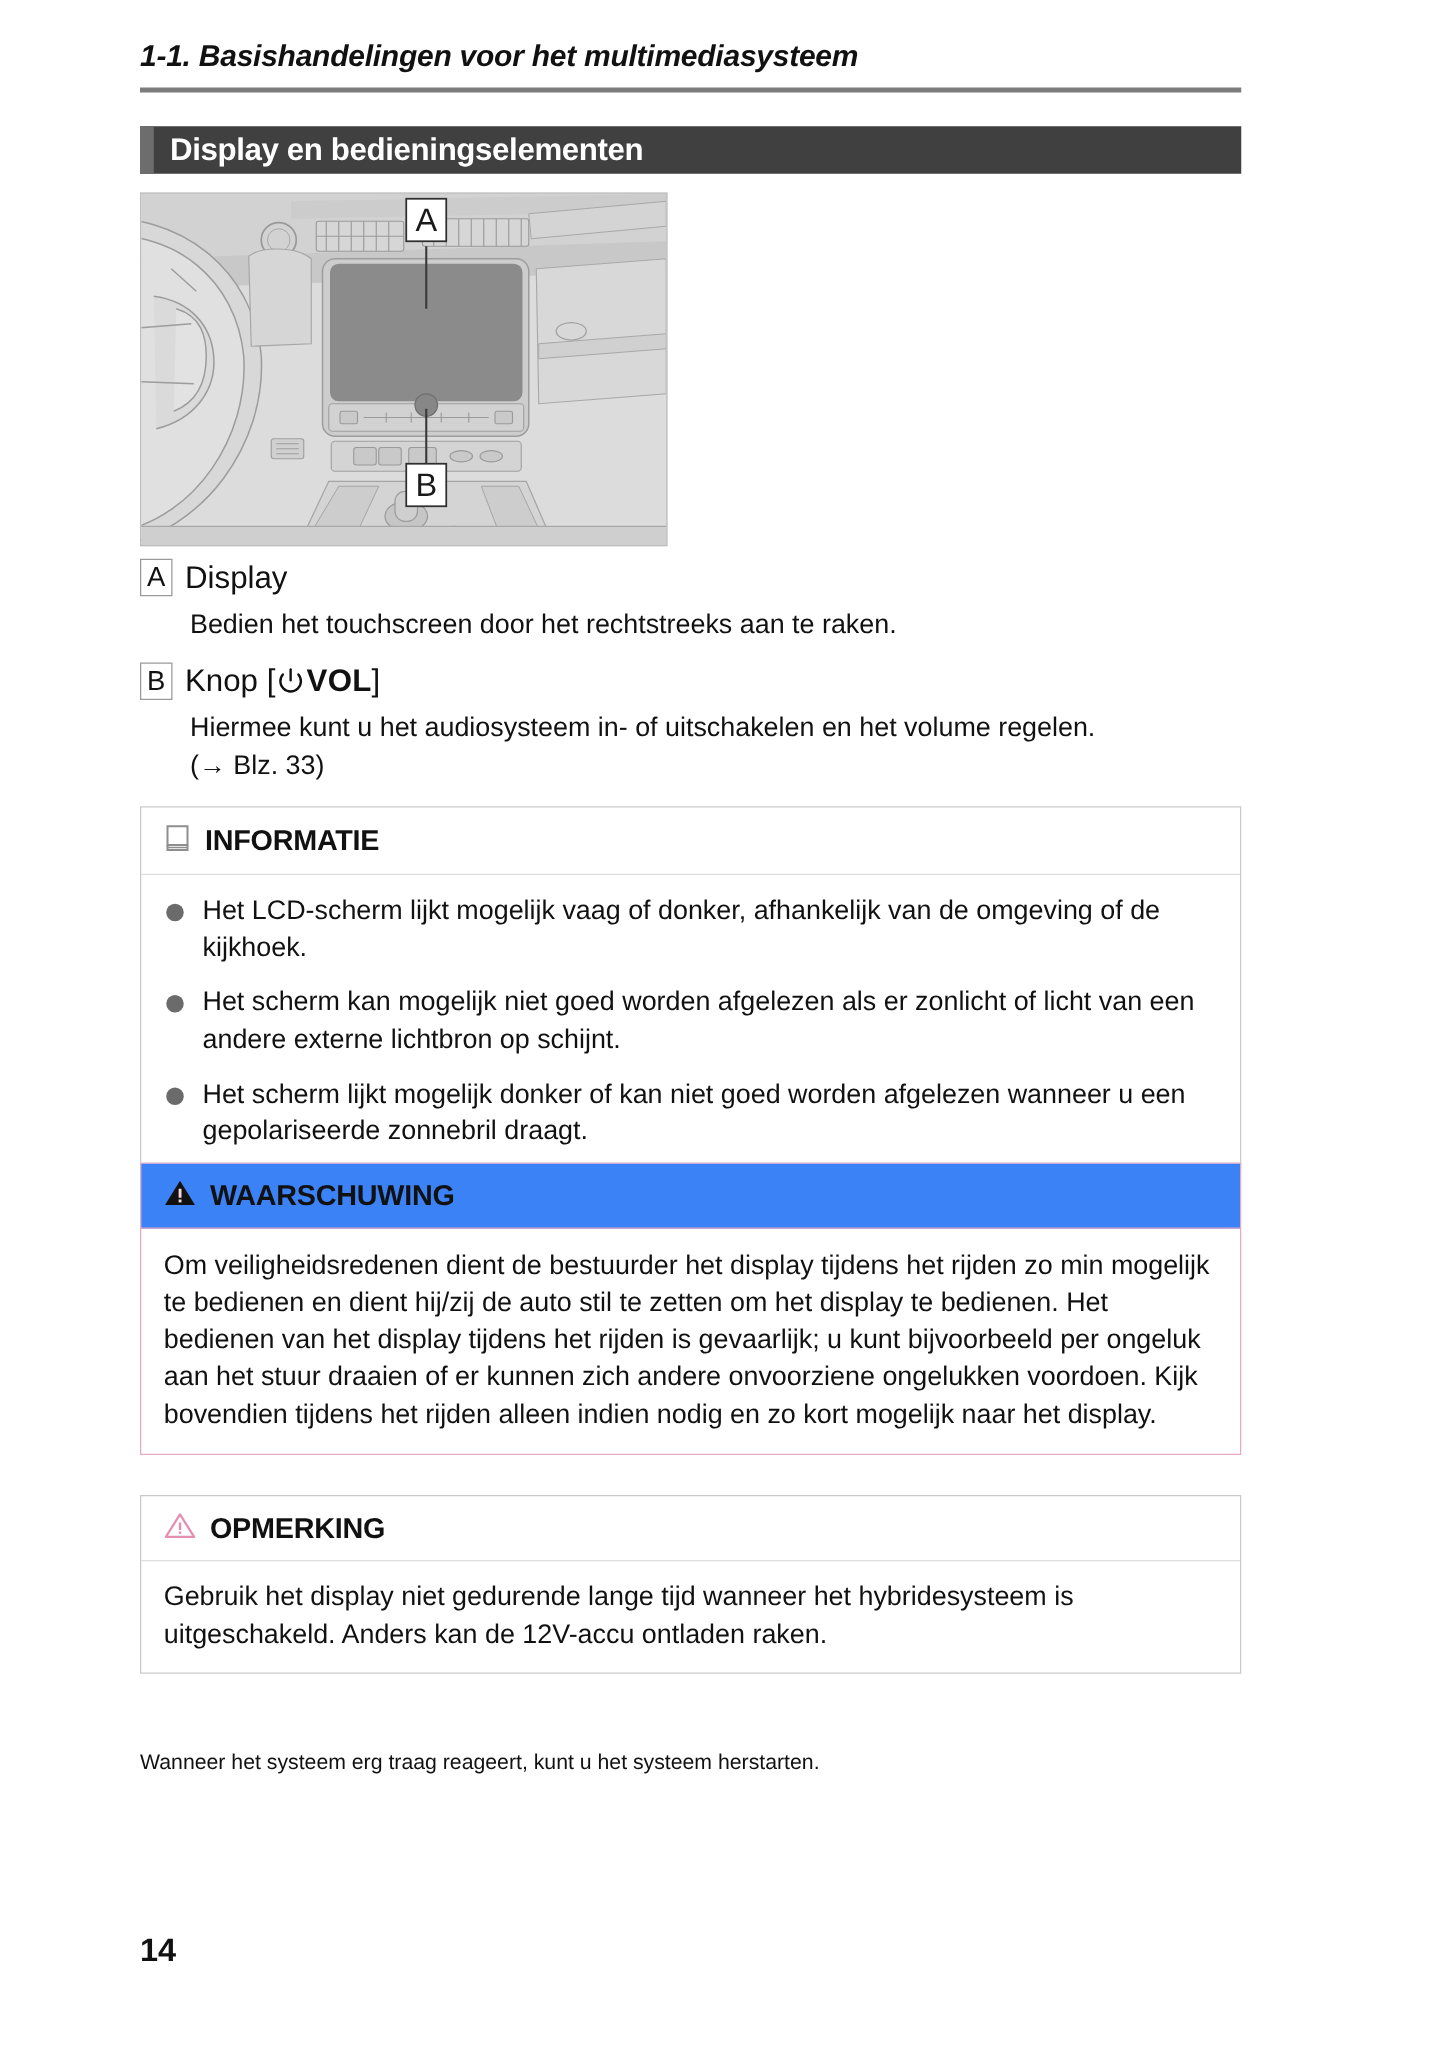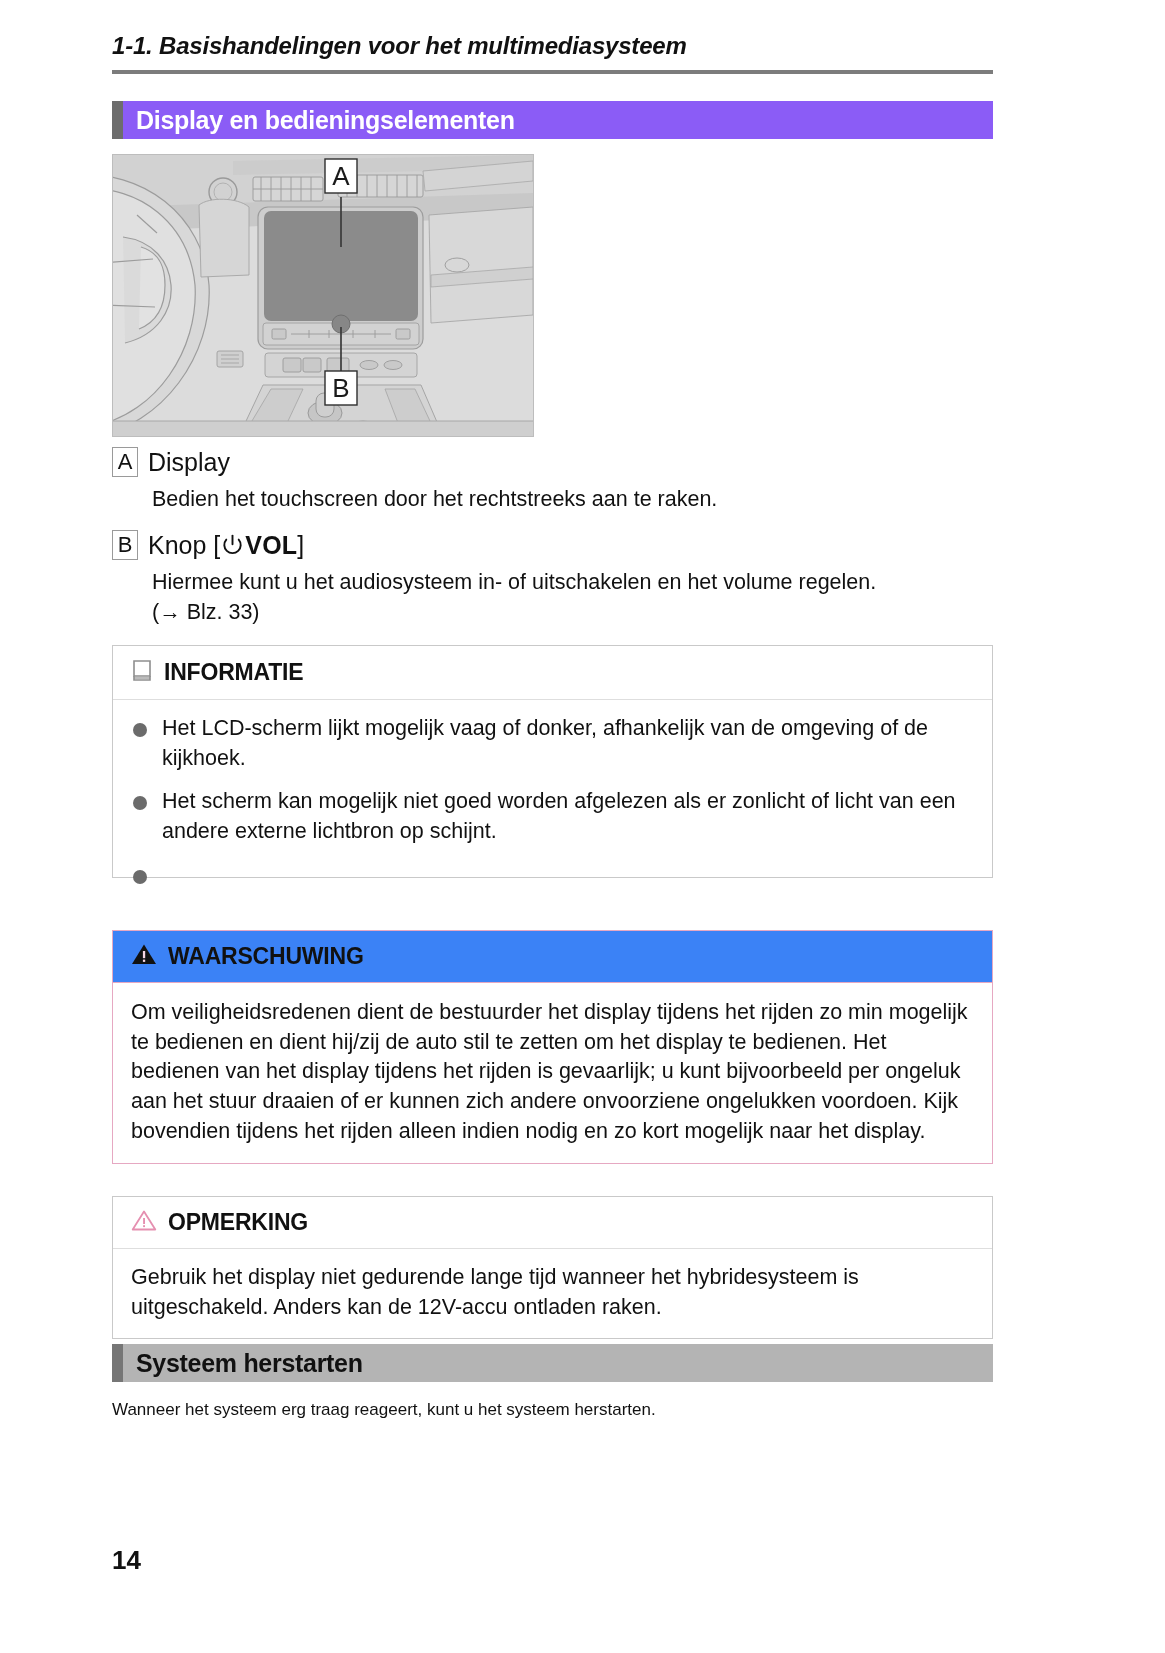--- a/index.html
+++ b/index.html
@@ -44,21 +44,21 @@
     height: 4px;
     background: #7c7c7c;
   }
 
   
   .section-bar {
     position: absolute;
     left: 112px;
     width: 881px;
     height: 38px;
-    background: #8b5cf6;
+    background: #404040;
     display: flex;
     align-items: center;
   }
   .section-bar .accent {
     width: 11px;
     height: 38px;
     background: #6d6d6d;
     flex: 0 0 auto;
   }
   .section-bar .bar-title {
@@ -411,20 +411,21 @@
         <li>
           <span class="bullet-dot"></span>
           <span>Het LCD-scherm lijkt mogelijk vaag of donker, afhankelijk van de omgeving of de kijkhoek.</span>
         </li>
         <li>
           <span class="bullet-dot"></span>
           <span>Het scherm kan mogelijk niet goed worden afgelezen als er zonlicht of licht van een andere externe lichtbron op schijnt.</span>
         </li>
         <li>
           <span class="bullet-dot"></span>
+          <span>Het scherm lijkt mogelijk donker of kan niet goed worden afgelezen wanneer u een gepolariseerde zonnebril draagt.</span>
         </li>
       </ul>
     </div>
   </div>
 
   <div class="box" id="box-waarschuwing">
     <div class="box-head">
       <span class="icon-slot">
         <svg width="26" height="23" viewBox="0 0 26 23">
           <path d="M13 1.5 L25 21 L1 21 Z" fill="#111111"></path>
@@ -444,22 +445,18 @@
           <path d="M13 2.5 L24.3 20.5 L1.7 20.5 Z" fill="none" stroke="#e58fb0" stroke-width="1.8" stroke-linejoin="round"></path>
           <rect x="12.1" y="9" width="1.9" height="6" fill="#e58fb0"></rect>
           <rect x="12.1" y="16.2" width="1.9" height="1.9" fill="#e58fb0"></rect>
         </svg>
       </span>
       <span>OPMERKING</span>
     </div>
     <div class="box-body">Gebruik het display niet gedurende lange tijd wanneer het hybridesysteem is uitgeschakeld. Anders kan de 12V-accu ontladen raken.</div>
   </div>
 
-  <div class="section-bar light" id="section-restart">
-    <div class="accent"></div>
-    <div class="bar-title">Systeem herstarten</div>
-  </div>
 
   <div class="plain-para" id="restart-para">Wanneer het systeem erg traag reageert, kunt u het systeem herstarten.</div>
 
   <div class="folio">14</div>
 
 </div>
 
 </body></html>

